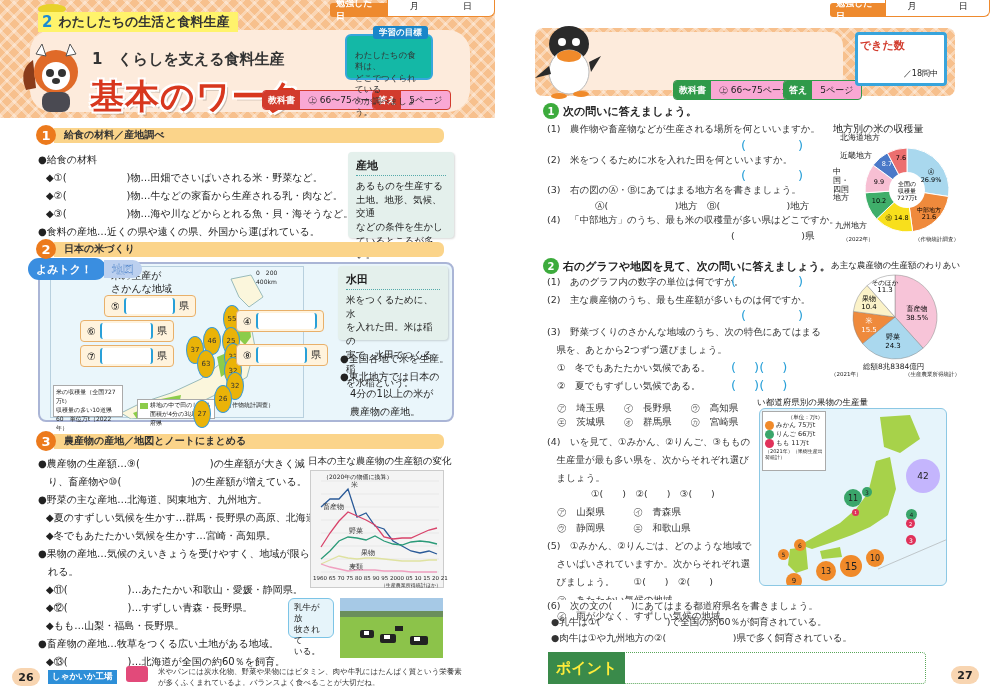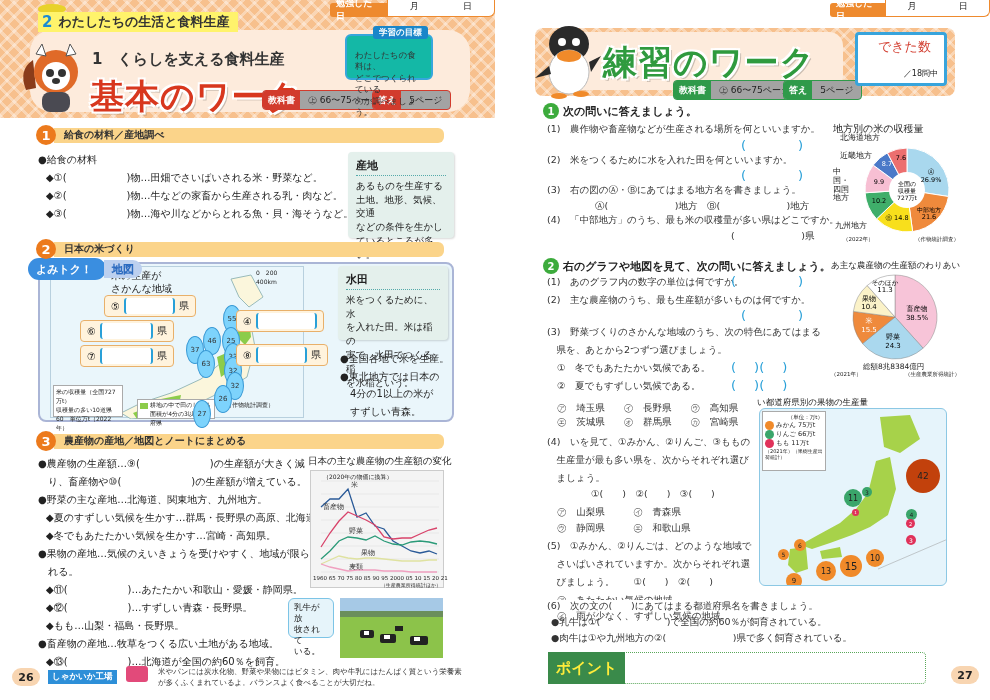--- a/index.html
+++ b/index.html
@@ -9,38 +9,38 @@
 #pR{left:495px;width:495px}
 .plaid{position:absolute;background-color:#f7c08d;background-image:repeating-linear-gradient(45deg,rgba(255,255,255,.35) 0 3px,transparent 3px 10px),repeating-linear-gradient(-45deg,rgba(255,255,255,.35) 0 3px,transparent 3px 10px)}
 .abs{position:absolute}
 .chapter{position:absolute;left:38px;top:12px;height:20px;background:#fff36b;padding:0 8px 0 4px;font-size:13px;font-weight:bold;color:#333;display:flex;align-items:center;gap:6px}
 .chapter .num{color:#1a8ad4;font-size:15px}
 .cloud{position:absolute;background:#fdebdc;border-radius:22px}
 .studied{position:absolute;display:flex;align-items:flex-start;height:24px}
 .studied .lab{background:#ee8a2e;color:#fff;font-size:9px;font-weight:bold;padding:0 6px;display:flex;align-items:center;border-radius:3px 0 0 3px}
 .studied .box{background:#fff;border:1.5px solid #ee8a2e;border-top:none;border-radius:0 0 6px 0;width:110px;display:flex;justify-content:space-around;align-items:flex-end;padding-bottom:3px;font-size:9px}
 .title-big{position:absolute;font-size:34px;font-weight:900;letter-spacing:1px;-webkit-text-stroke:1px #fff;paint-order:stroke fill;text-shadow:2px 2px 0 #fff,-2px -2px 0 #fff,2px -2px 0 #fff,-2px 2px 0 #fff,3px 3px 0 rgba(0,0,0,.2)}
-.ref{position:absolute;display:flex;height:20px;border:1.5px solid #d23b2d;border-radius:4px;background:#a3a3a3;font-size:9px;align-items:center;overflow:hidden}
+.ref{position:absolute;display:flex;height:20px;border:1.5px solid #d23b2d;border-radius:4px;background:#f9a8d4;font-size:9px;align-items:center;overflow:hidden}
 .ref .k{background:#d23b2d;color:#fff;height:100%;padding:0 5px;display:flex;align-items:center;font-weight:bold}
 .ref .v{padding:0 8px}
 .ref.g{border-color:#2f9a4a}
 .ref.g .k{background:#2f9a4a}
 .goal{position:absolute;background:#14b8a6;border:2.5px solid #36a6dc;border-radius:6px;padding:14px 8px 6px;font-size:8.5px;line-height:1.35;color:#333}
 .goal .tag{position:absolute;top:-10px;left:26px;background:#1a86c9;color:#fff;font-size:8.5px;font-weight:bold;padding:1px 6px;border-radius:3px}
 .sec{position:absolute;left:36px;height:18px;display:flex;align-items:center}
 .sec .n{width:20px;height:20px;border-radius:50%;background:#ec7a1c;color:#fff;font-weight:bold;font-size:13px;display:flex;align-items:center;justify-content:center;z-index:1}
 .sec .bar{background:#fbd48a;height:15px;width:390px;margin-left:-2px;border-radius:0 6px 6px 0;padding-left:10px;font-size:10px;font-weight:bold;display:flex;align-items:center;color:#333}
 .line{position:absolute;font-size:10px;white-space:nowrap;line-height:1.2}
 .pink{color:#d4287d;font-weight:bold}
 .note{position:absolute;background:#e4f0ec;border-radius:4px;padding:6px 8px;font-size:9.5px;line-height:1.45;box-shadow:1px 1px 2px rgba(0,0,0,.15)}
 .note .h{font-weight:bold;font-size:11px;border-bottom:1px dotted #5aa;margin-bottom:3px;padding-bottom:1px}
 .map{position:absolute;background:#eaf6fb;border:2px solid #aab5d6;border-radius:8px}
 .ansbox{position:absolute;background:#fff3dd;border:1.5px solid #e8b06a;border-radius:4px;height:22px;display:flex;align-items:center;padding:0 6px;font-size:10px;gap:4px}
 .ansbox .in{flex:1;height:16px;background:#fff;border-radius:3px;border-left:2px solid #29a0d8;border-right:2px solid #29a0d8}
-.circ{position:absolute;width:18px;height:28px;border-radius:50%;background:#7dd3fc;border:1px solid #3a9ad5;font-size:7px;display:flex;align-items:center;justify-content:center;color:#333}
+.circ{position:absolute;width:18px;height:28px;border-radius:50%;background:#eab308;border:1px solid #3a9ad5;font-size:7px;display:flex;align-items:center;justify-content:center;color:#333}
 .pgno{position:absolute;width:28px;height:18px;border-radius:9px;background:#f8d5b1;font-size:11px;font-weight:bold;display:flex;align-items:center;justify-content:center}
 .q{position:absolute;font-size:9.5px;white-space:nowrap;line-height:1.2;color:#333}
 .par{color:#29a0d8;font-size:13px}
 .qs{position:absolute;display:flex;align-items:center;gap:4px;font-weight:bold;font-size:11px}
 .qs .n{width:16px;height:16px;border-radius:50%;background:#3cab3c;color:#fff;display:flex;align-items:center;justify-content:center;font-size:10px}
 .lbl{font-size:8px;line-height:1.1}
 .point{position:absolute;left:548px;top:648px;width:378px;height:32px;border:1.5px dotted #5aa85a;border-radius:4px;display:flex;align-items:center}
 .point .k{background:#3a8a4a;color:#ffec3a;font-weight:900;font-size:15px;height:32px;padding:0 8px;display:flex;align-items:center;margin-left:-1px}
 .point .t{font-size:12.5px;font-weight:bold;padding-left:8px}
 </style>
@@ -97,20 +97,21 @@
   </div>
 
   <div class="sec" style="top:126px">
     <span class="n">1</span>
     <span class="bar">給食の材料／産地調べ</span>
   </div>
   <div class="line" style="left:38px;top:154px">●給食の材料</div>
   <div class="line" style="left:46px;top:172px">◆①(　　　　　　)物…田畑でさいばいされる米・野菜など。</div>
   <div class="line" style="left:46px;top:190px">◆②(　　　　　　)物…牛などの家畜から生産される乳・肉など。</div>
   <div class="line" style="left:46px;top:208px">◆③(　　　　　　)物…海や川などからとれる魚・貝・海そうなど。</div>
+  <div class="line" style="left:38px;top:226px">●食料の産地…近くの県や遠くの県、外国から運ばれている。</div>
 
   <div class="note" style="left:348px;top:152px;width:106px;height:86px">
     <div class="h">産地</div>
     <div>あるものを生産する</div>
     <div>土地。地形、気候、交通</div>
     <div>などの条件を生かし</div>
     <div>ているところが多い。</div>
   </div>
 
   <div class="sec" style="top:240px">
@@ -139,21 +140,21 @@
       <span class="abs" style="left:2px;top:3px;width:8px;height:6px;background:#8ccc4a"></span>
       <div>耕地の中で田のしめる</div>
       <div>面積が4分の3以上の府県</div>
     </div>
     <div class="abs" style="left:175px;top:134px;font-size:6px">（作物統計調査）</div>
   </div>
 
   <div class="abs" style="left:28px;top:258px;height:22px;width:78px;background:#3a8ee0;border-radius:11px;color:#fff;font-weight:bold;font-size:11px;display:flex;align-items:center;padding-left:8px;gap:4px">
     <span>よみトク！</span>
   </div>
-  <div class="abs" style="left:104px;top:260px;height:18px;background:#bcd0ef;border-radius:0 9px 9px 0;color:#fff;font-weight:bold;font-size:11px;padding:0 8px;display:flex;align-items:center;-webkit-text-stroke:0.3px #2a6ac0">地図</div>
+  <div class="abs" style="left:104px;top:260px;height:18px;background:#bcd0ef;border-radius:0 9px 9px 0;color:#fff;font-weight:normal;font-size:11px;padding:0 8px;display:flex;align-items:center;-webkit-text-stroke:0.3px #2a6ac0">地図</div>
 
   <div class="circ" style="left:223px;top:305px">55</div>
   <div class="circ" style="left:203px;top:327px">46</div>
   <div class="circ" style="left:222px;top:327px">25</div>
   <div class="circ" style="left:186px;top:336px">37</div>
   <div class="circ" style="left:197px;top:350px">63</div>
   <div class="circ" style="left:224px;top:343px">33</div>
   <div class="circ" style="left:224px;top:357px">32</div>
   <div class="circ" style="left:226px;top:372px">32</div>
   <div class="circ" style="left:214px;top:385px">26</div>
@@ -188,21 +189,21 @@
     <div class="h">水田</div>
     <div>米をつくるために、水</div>
     <div>を入れた田。米は稲の</div>
     <div>実で、水田でつくる稲</div>
     <div>を水稲という。</div>
   </div>
   <div class="abs" style="left:340px;top:350px;font-size:10px;line-height:1.75">
     <div>●全国各地で米を生産。</div>
     <div>●東北地方では日本の</div>
     <div>　4分の1以上の米が</div>
-    <div>　すずしい青森。</div>
+    <div>　農産物の産地。</div>
   </div>
 
   <div class="sec" style="top:432px">
     <span class="n">3</span>
     <span class="bar">農産物の産地／地図とノートにまとめる</span>
   </div>
   <div class="line" style="left:38px;top:458px">●農産物の生産額…⑨(　　　　　　　)の生産額が大きく減</div>
   <div class="line" style="left:38px;top:476px">　り、畜産物や⑩(　　　　　　　)の生産額が増えている。</div>
   <div class="line" style="left:38px;top:494px">●野菜の主な産地…北海道、関東地方、九州地方。</div>
   <div class="line" style="left:46px;top:512px">◆夏のすずしい気候を生かす…群馬・長野県の高原、北海道。</div>
@@ -291,33 +292,32 @@
     <ellipse cx="36" cy="50" rx="20" ry="22" fill="#fff" stroke="#bbb"></ellipse>
     <ellipse cx="36" cy="34" rx="12" ry="6" fill="#f08a2a"></ellipse>
     <circle cx="29" cy="20" r="4" fill="#fff"></circle>
       <circle cx="43" cy="20" r="4" fill="#fff"></circle>
     <path d="M16 44 L2 56 L18 52Z" fill="#2a2a2a"></path>
       <path d="M56 40 L68 34 L58 50Z" fill="#2a2a2a"></path>
     <ellipse cx="26" cy="74" rx="8" ry="3" fill="#f08a2a"></ellipse>
       <ellipse cx="48" cy="72" rx="8" ry="3" fill="#f08a2a"></ellipse>
   </svg>
 
-  <div class="title-big" style="left:108px;top:40px;color:#2f9a3e">練習のワーク</div>
 
   <div class="ref g" style="left:178px;top:80px">
     <span class="k">教科書</span>
     <span class="v">㊤ 66〜75ページ</span>
   </div>
   <div class="ref g" style="left:288px;top:80px">
     <span class="k">答え</span>
     <span class="v">5ページ</span>
   </div>
 
   <div class="abs" style="left:360px;top:32px;width:92px;height:54px;background:#fff;border:3px solid #38a4dc;border-radius:4px">
-    <div class="abs" style="left:20px;top:3px;font-size:13px;color:#d23b2d;font-weight:normal">できた数</div>
+    <div class="abs" style="left:2px;top:3px;font-size:11px;color:#d23b2d;font-weight:bold">できた数</div>
     <div class="abs" style="right:6px;bottom:4px;font-size:8px">／18問中</div>
   </div>
 
   <div class="qs" style="left:48px;top:103px">
     <span class="n">1</span>
     <span>次の問いに答えましょう。</span>
   </div>
   <div class="q" style="left:52px;top:123px">(1)　農作物や畜産物などが生産される場所を何といいますか。</div>
   <div class="q" style="left:246px;top:138px"><span class="par">(</span><span style="display:inline-block;width:52px"></span><span class="par">)</span></div>
   <div class="q" style="left:52px;top:154px">(2)　米をつくるために水を入れた田を何といいますか。</div>
@@ -430,21 +430,21 @@
       <div style="display:flex;align-items:center;gap:2px">
           <span style="width:9px;height:9px;border-radius:50%;background:#3aa56a;display:inline-block"></span>
           <span>りんご 66万t</span>
         </div>
       <div style="display:flex;align-items:center;gap:2px">
           <span style="width:9px;height:9px;border-radius:50%;background:#e0325a;display:inline-block"></span>
           <span>もも 11万t</span>
         </div>
       <div style="font-size:5px">（2021年）（果樹生産出荷統計）</div>
     </div>
-    <div class="abs" style="left:146px;top:50px;width:34px;height:34px;border-radius:50%;background:#c2410c;color:#222;font-size:9px;display:flex;align-items:center;justify-content:center">42</div>
+    <div class="abs" style="left:146px;top:50px;width:34px;height:34px;border-radius:50%;background:#c4b5fd;color:#222;font-size:9px;display:flex;align-items:center;justify-content:center">42</div>
     <div class="abs" style="left:84px;top:80px;width:18px;height:18px;border-radius:50%;background:#3aa56a;font-size:8px;display:flex;align-items:center;justify-content:center">11</div>
     <div class="abs" style="left:146px;top:100px;width:11px;height:11px;border-radius:50%;background:#3aa56a;font-size:6px;display:flex;align-items:center;justify-content:center">4</div>
     <div class="abs" style="left:102px;top:78px;width:10px;height:10px;border-radius:50%;background:#3aa56a;font-size:6px;display:flex;align-items:center;justify-content:center">3</div>
     <div class="abs" style="left:146px;top:126px;width:10px;height:10px;border-radius:50%;background:#e0325a;color:#fff;font-size:6px;display:flex;align-items:center;justify-content:center">3</div>
     <div class="abs" style="left:146px;top:110px;width:9px;height:9px;border-radius:50%;background:#e0325a;color:#fff;font-size:5px;display:flex;align-items:center;justify-content:center">2</div>
     <div class="abs" style="left:92px;top:100px;width:7px;height:7px;border-radius:50%;background:#e0325a;color:#fff;font-size:4px;display:flex;align-items:center;justify-content:center">1</div>
     <div class="abs" style="left:80px;top:146px;width:22px;height:22px;border-radius:50%;background:#f08a2a;font-size:10px;display:flex;align-items:center;justify-content:center">15</div>
     <div class="abs" style="left:56px;top:152px;width:20px;height:20px;border-radius:50%;background:#f08a2a;font-size:8px;display:flex;align-items:center;justify-content:center">13</div>
     <div class="abs" style="left:106px;top:140px;width:18px;height:18px;border-radius:50%;background:#f08a2a;font-size:8px;display:flex;align-items:center;justify-content:center">10</div>
     <div class="abs" style="left:26px;top:164px;width:16px;height:16px;border-radius:50%;background:#f08a2a;font-size:7px;display:flex;align-items:center;justify-content:center">9</div>

